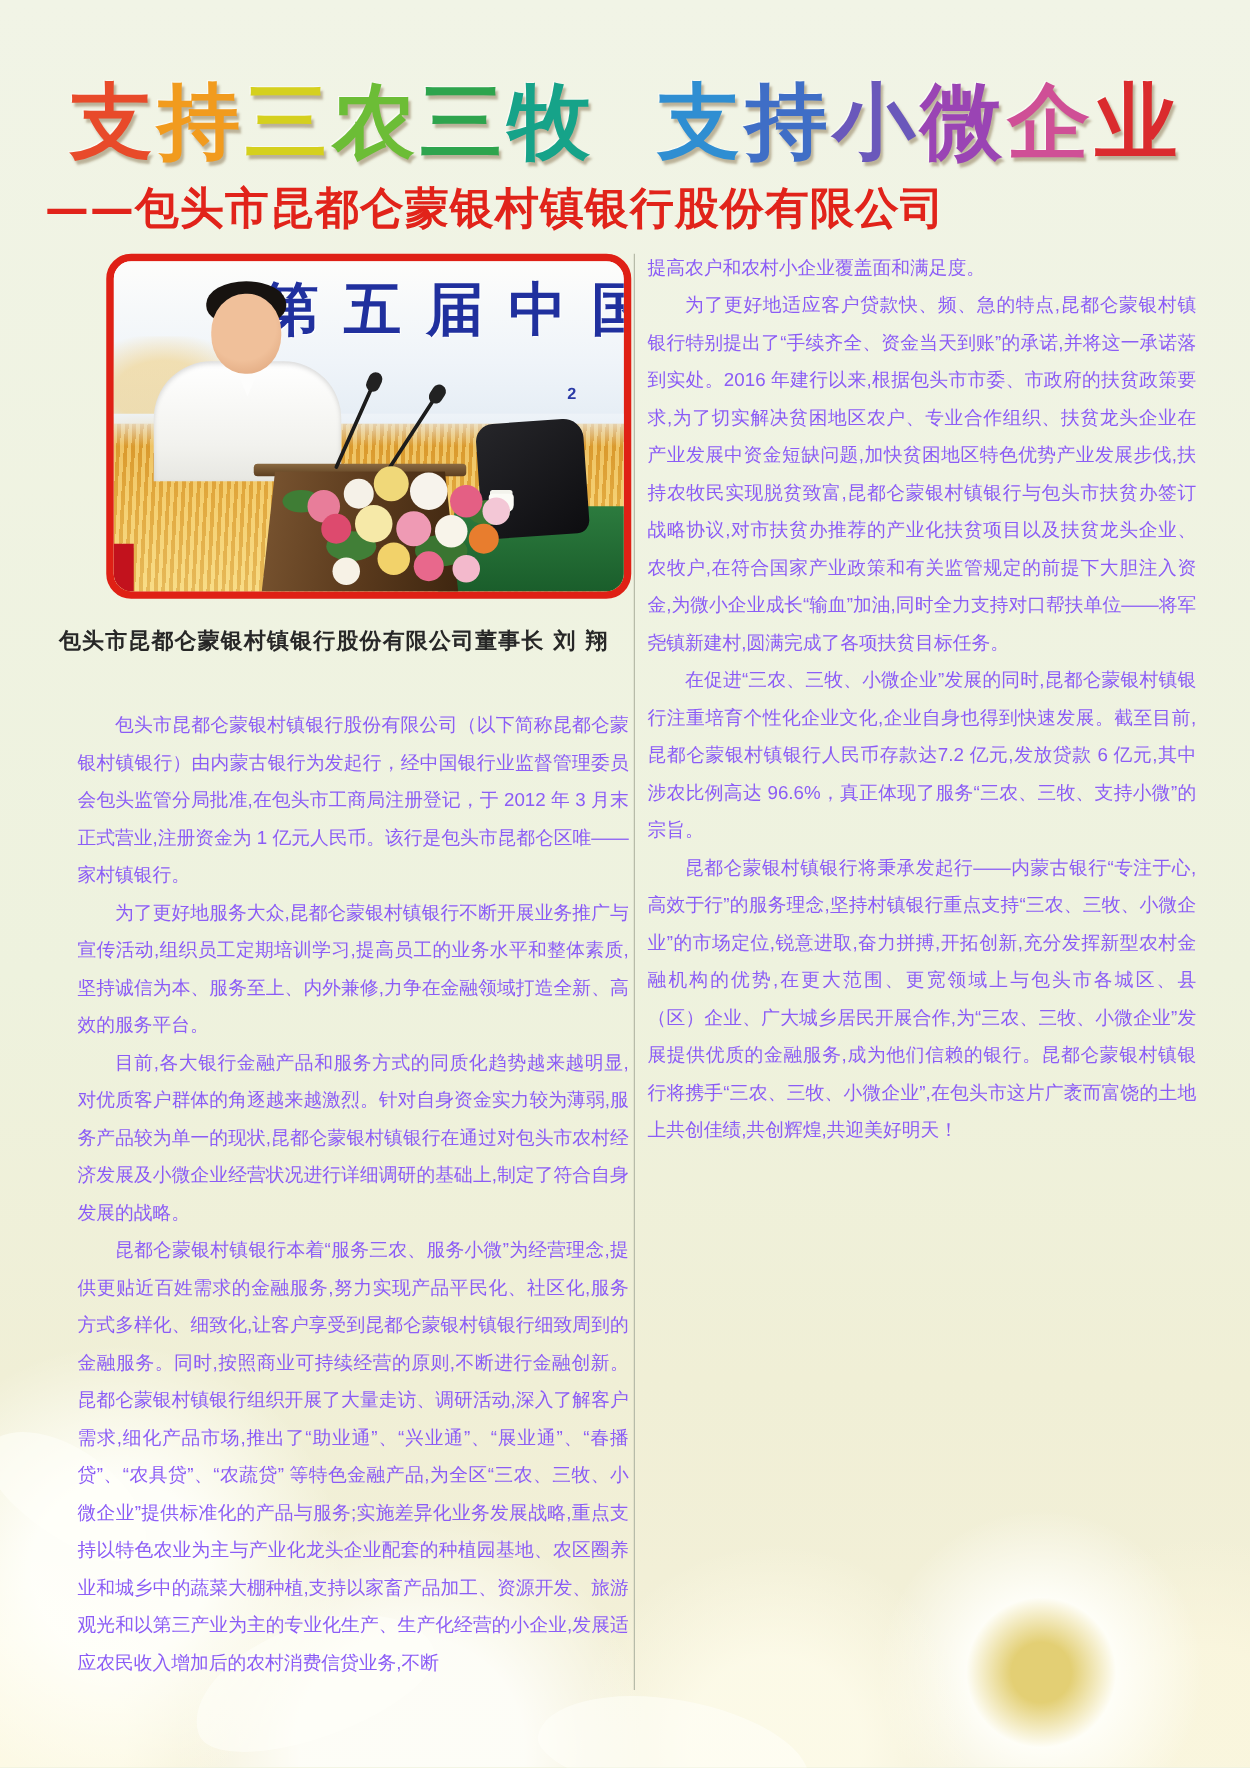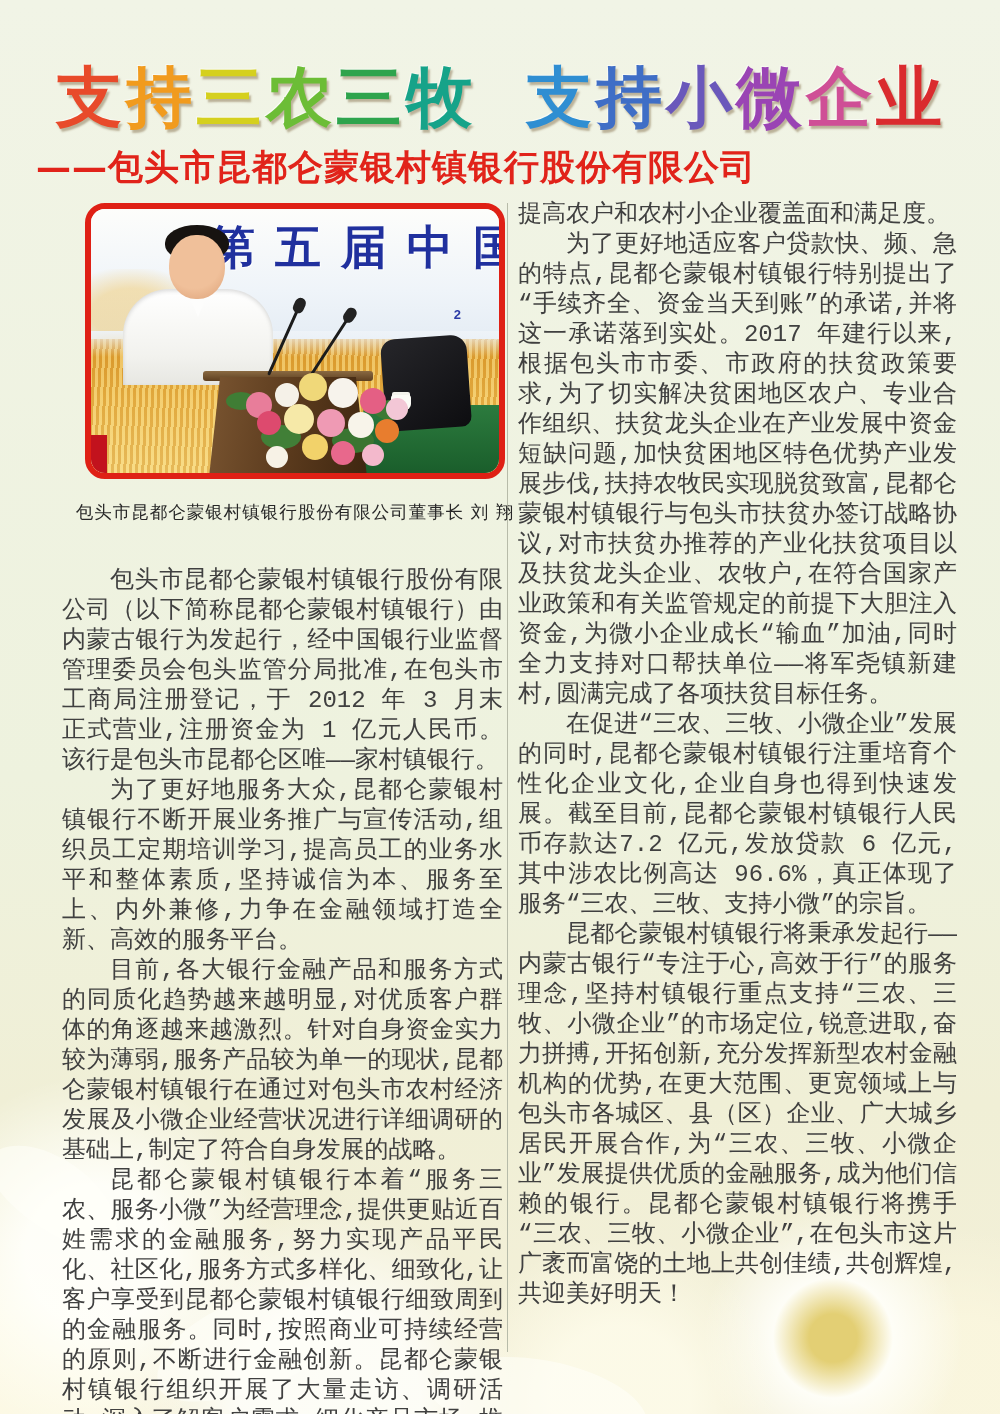--- a/index.html
+++ b/index.html
@@ -112,34 +112,34 @@
   }
   .photo .collar{
     position:absolute;left:96px;top:82px;width:22px;height:26px;
     background:#fdfdfc;clip-path:polygon(50% 100%,0 0,100% 0);
   }
   .photo .leaf{position:absolute;background:#3f7d35;border-radius:50%;}
   .photo .flower{position:absolute;border-radius:50%;}
   .photo .redflag{position:absolute;left:0;top:226px;width:16px;height:40px;background:#c2121d;}
 
   .caption{
-    position:absolute;left:72px;top:500px;width:446px;z-index:2;
-    text-align:center;font-size:17.5px;font-weight:normal;color:#272727;
+    position:absolute;left:44px;top:500px;width:446px;z-index:2;
+    text-align:center;font-size:17.5px;font-weight:bold;color:#272727;
     font-family:"DejaVu Serif",serif;letter-spacing:1px;white-space:nowrap;
   }
 
   
   .divider{position:absolute;left:507px;top:203px;width:1px;height:1149px;background:#b7bba9;z-index:1;}
   .col{position:absolute;z-index:2;}
   .col-left{left:62px;top:566px;width:441px;}
   .col-right{left:518px;top:200px;width:439px;}
   .para{
-    margin:0;font-size:24px;line-height:30px;color:#404040;
+    margin:0;font-size:15px;line-height:30px;color:#8b5cf6;
     text-align:justify;text-justify:inter-character;
-    font-family:Liberation Mono, monospace;
+    font-family:Liberation Sans, sans-serif;
   }
   .para.ind{text-indent:2em;}
 </style>
 </head>
 <body>
 
 <div class="bg"></div>
 <div class="petal" style="left:-20px;top:1160px;width:150px;height:70px;transform:rotate(35deg);"></div>
 <div class="petal" style="left:150px;top:1300px;width:200px;height:90px;transform:rotate(-20deg);"></div>
 <div class="petal" style="left:430px;top:1360px;width:220px;height:80px;transform:rotate(10deg);"></div>
@@ -211,16 +211,16 @@
 
 <div class="divider"></div>
 <div class="col col-left" id="col-left">
     <p class="para ind">包头市昆都仑蒙银村镇银行股份有限公司（以下简称昆都仑蒙银村镇银行）由内蒙古银行为发起行，经中国银行业监督管理委员会包头监管分局批准,在包头市工商局注册登记，于 2012 年 3 月末正式营业,注册资金为 1 亿元人民币。该行是包头市昆都仑区唯——家村镇银行。</p>
     <p class="para ind">为了更好地服务大众,昆都仑蒙银村镇银行不断开展业务推广与宣传活动,组织员工定期培训学习,提高员工的业务水平和整体素质,坚持诚信为本、服务至上、内外兼修,力争在金融领域打造全新、高效的服务平台。</p>
     <p class="para ind">目前,各大银行金融产品和服务方式的同质化趋势越来越明显,对优质客户群体的角逐越来越激烈。针对自身资金实力较为薄弱,服务产品较为单一的现状,昆都仑蒙银村镇银行在通过对包头市农村经济发展及小微企业经营状况进行详细调研的基础上,制定了符合自身发展的战略。</p>
     <p class="para ind">昆都仑蒙银村镇银行本着“服务三农、服务小微”为经营理念,提供更贴近百姓需求的金融服务,努力实现产品平民化、社区化,服务方式多样化、细致化,让客户享受到昆都仑蒙银村镇银行细致周到的金融服务。同时,按照商业可持续经营的原则,不断进行金融创新。昆都仑蒙银村镇银行组织开展了大量走访、调研活动,深入了解客户需求,细化产品市场,推出了“助业通”、“兴业通”、“展业通”、“春播贷”、“农具贷”、“农蔬贷” 等特色金融产品,为全区“三农、三牧、小微企业”提供标准化的产品与服务;实施差异化业务发展战略,重点支持以特色农业为主与产业化龙头企业配套的种植园基地、农区圈养业和城乡中的蔬菜大棚种植,支持以家畜产品加工、资源开发、旅游观光和以第三产业为主的专业化生产、生产化经营的小企业,发展适应农民收入增加后的农村消费信贷业务,不断</p>
   </div>
 <div class="col col-right" id="col-right">
     <p class="para">提高农户和农村小企业覆盖面和满足度。</p>
-    <p class="para ind">为了更好地适应客户贷款快、频、急的特点,昆都仑蒙银村镇银行特别提出了“手续齐全、资金当天到账”的承诺,并将这一承诺落到实处。2017 年建行以来,根据包头市市委、市政府的扶贫政策要求,为了切实解决贫困地区农户、专业合作组织、扶贫龙头企业在产业发展中资金短缺问题,加快贫困地区特色优势产业发展步伐,扶持农牧民实现脱贫致富,昆都仑蒙银村镇银行与包头市扶贫办签订战略协议,对市扶贫办推荐的产业化扶贫项目以及扶贫龙头企业、农牧户,在符合国家产业政策和有关监管规定的前提下大胆注入资金,为微小企业成长“输血”加油,同时全力支持对口帮扶单位——将军尧镇新建村,圆满完成了各项扶贫目标任务。</p>
+    <p class="para ind">为了更好地适应客户贷款快、频、急的特点,昆都仑蒙银村镇银行特别提出了“手续齐全、资金当天到账”的承诺,并将这一承诺落到实处。2016 年建行以来,根据包头市市委、市政府的扶贫政策要求,为了切实解决贫困地区农户、专业合作组织、扶贫龙头企业在产业发展中资金短缺问题,加快贫困地区特色优势产业发展步伐,扶持农牧民实现脱贫致富,昆都仑蒙银村镇银行与包头市扶贫办签订战略协议,对市扶贫办推荐的产业化扶贫项目以及扶贫龙头企业、农牧户,在符合国家产业政策和有关监管规定的前提下大胆注入资金,为微小企业成长“输血”加油,同时全力支持对口帮扶单位——将军尧镇新建村,圆满完成了各项扶贫目标任务。</p>
     <p class="para ind">在促进“三农、三牧、小微企业”发展的同时,昆都仑蒙银村镇银行注重培育个性化企业文化,企业自身也得到快速发展。截至目前,昆都仑蒙银村镇银行人民币存款达7.2 亿元,发放贷款 6 亿元,其中涉农比例高达 96.6%，真正体现了服务“三农、三牧、支持小微”的宗旨。</p>
     <p class="para ind">昆都仑蒙银村镇银行将秉承发起行——内蒙古银行“专注于心,高效于行”的服务理念,坚持村镇银行重点支持“三农、三牧、小微企业”的市场定位,锐意进取,奋力拼搏,开拓创新,充分发挥新型农村金融机构的优势,在更大范围、更宽领域上与包头市各城区、县（区）企业、广大城乡居民开展合作,为“三农、三牧、小微企业”发展提供优质的金融服务,成为他们信赖的银行。昆都仑蒙银村镇银行将携手“三农、三牧、小微企业”,在包头市这片广袤而富饶的土地上共创佳绩,共创辉煌,共迎美好明天！</p>
   </div>
 
 </body></html>

